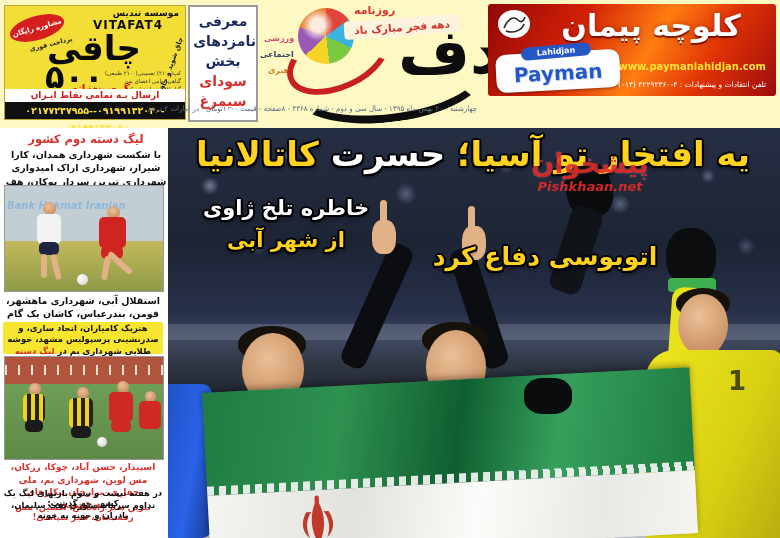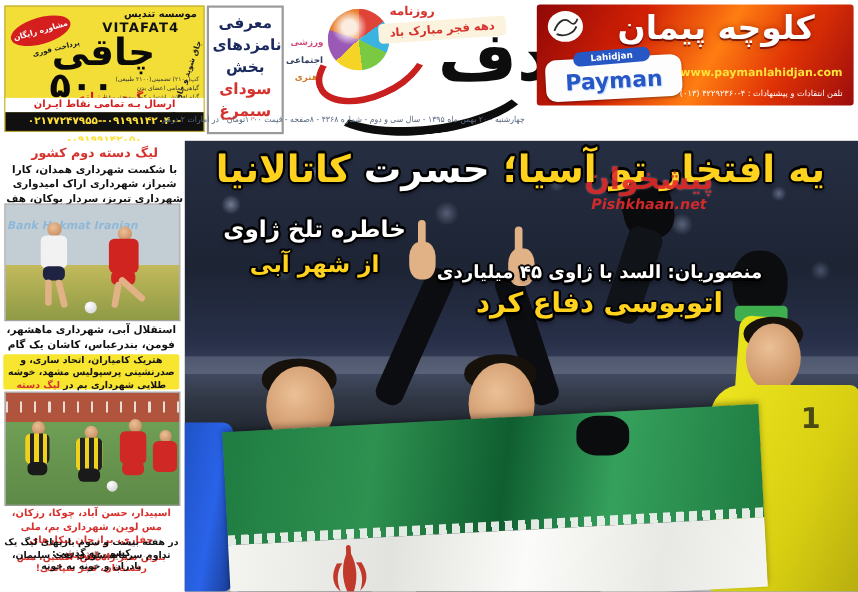--- a/index.html
+++ b/index.html
@@ -1,16 +1,16 @@
 <!DOCTYPE html>
 <html lang="fa"><head>
 <meta charset="utf-8">
 <style>
   html,body{margin:0;padding:0;background:#e9e9e9;}
-  #page{position:relative;width:780px;height:538px;background:#ffffff;overflow:hidden;
+  #page{position:relative;width:780px;height:538px;background:#fef9c3;overflow:hidden;
         font-family:"DejaVu Sans",sans-serif;}
   .abs{position:absolute;}
   .rtl{direction:rtl;unicode-bidi:embed;}
   .ctr{text-align:center;}
   .outl{text-shadow:2px 0 0 #000,-2px 0 0 #000,0 2px 0 #000,0 -2px 0 #000,
         1.5px 1.5px 0 #000,-1.5px 1.5px 0 #000,1.5px -1.5px 0 #000,-1.5px -1.5px 0 #000,
         0 3px 4px rgba(0,0,0,.55);}
   .head{background:radial-gradient(circle at 42% 35%,#ecc096,#c78e61 78%);border-radius:50%;}
   .hair{background:#17110c;border-radius:50% 50% 46% 46%;}
   .skin{background:#e2b287;}
@@ -220,18 +220,17 @@
       <div class="rtl outl" style="font-size:21px;font-weight:bold;color:#ffffff;line-height:1.55;">خاطره تلخ ژاوی</div>
       <div class="rtl outl" style="font-size:21px;font-weight:bold;color:#ffd21e;line-height:1.5;">از شهر آبی</div>
     </div>
 
     <div class="abs ctr" style="left:352px;top:20px;width:140px;z-index:11;">
       <div class="rtl" style="font-size:27px;font-weight:bold;color:#e32b2b;opacity:.9;text-shadow:0 0 2px rgba(255,255,255,.4);">پیشخوان</div>
       <div style="font-size:13px;font-weight:bold;font-style:italic;color:#e32b2b;opacity:.9;direction:ltr;">Pishkhaan.net</div>
     </div>
 
     <div class="abs ctr" style="left:222px;top:110px;width:310px;z-index:10;">
-      <div class="rtl outl" style="font-size:16.5px;font-weight:bold;color:#ffffff;">منصوریان: السد با ژاوی ۴۵ میلیاردی</div>
       <div class="rtl outl" style="font-size:25px;font-weight:bold;color:#ffd21e;margin-top:4px;">اتوبوسی دفاع کرد</div>
     </div>
   </div>
 
 </div>
 
 </body></html>

